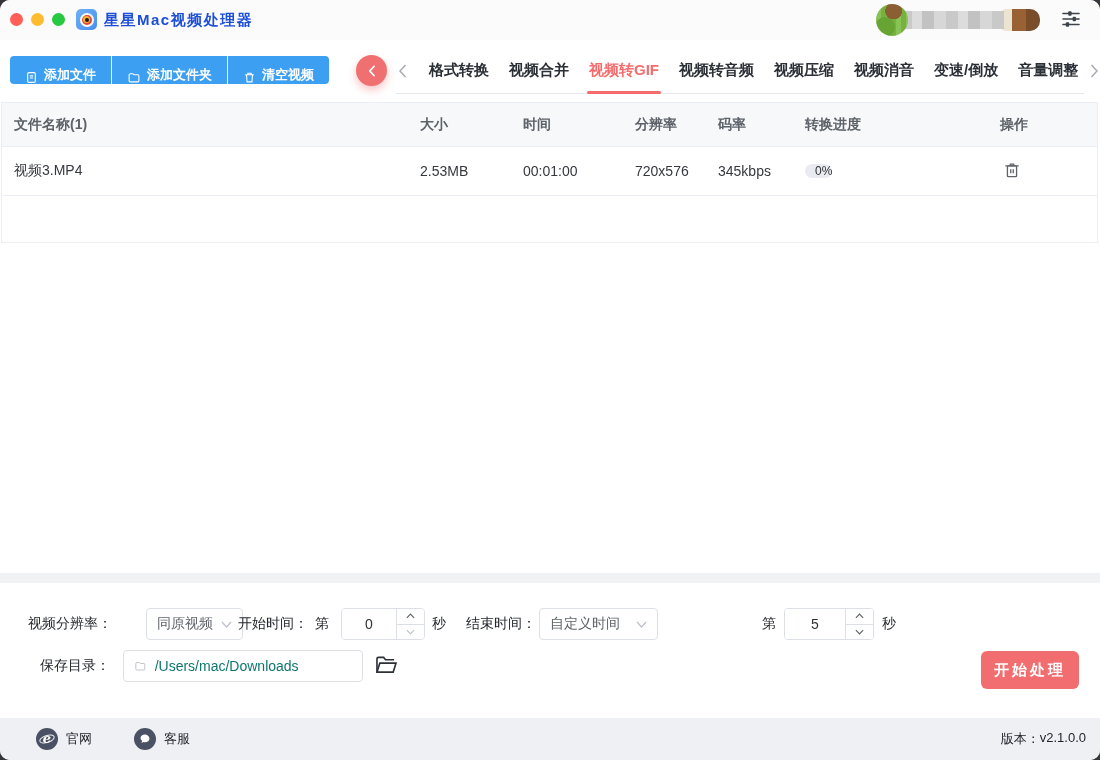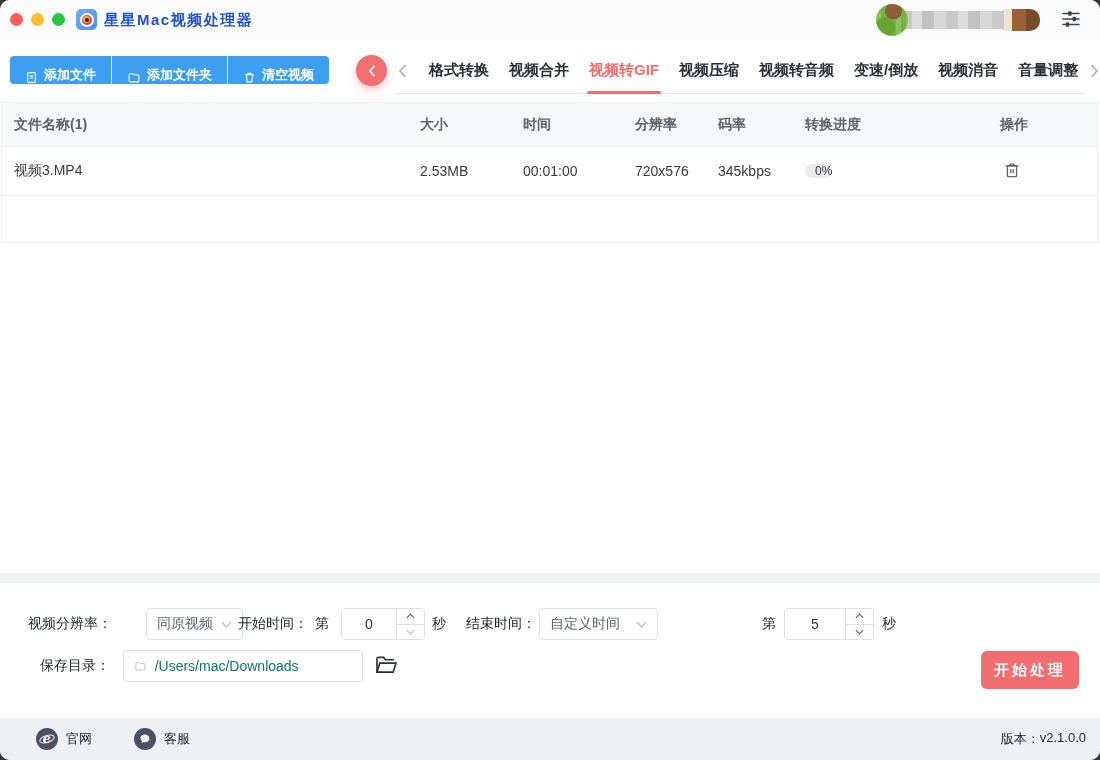--- a/index.html
+++ b/index.html
@@ -188,30 +188,30 @@
     <div class="tab">
         <span>格式转换</span>
       </div>
     <div class="tab">
         <span>视频合并</span>
       </div>
     <div class="tab active">
         <span>视频转GIF</span>
       </div>
     <div class="tab">
+        <span>视频转音频</span>
+      </div>
+    <div class="tab">
         <span>视频压缩</span>
       </div>
     <div class="tab">
-        <span>视频转音频</span>
+        <span>视频消音</span>
       </div>
     <div class="tab">
         <span>变速/倒放</span>
-      </div>
-    <div class="tab">
-        <span>视频消音</span>
       </div>
     <div class="tab">
         <span>音量调整</span>
       </div>
     <button class="tab-chev right">
       <svg width="9" height="14" viewBox="0 0 9 14">
           <path d="M1.5 1L7 7l-5.5 6" stroke="#a8abb2" fill="none" stroke-width="1.5"></path>
         </svg>
     </button>
   </div>

